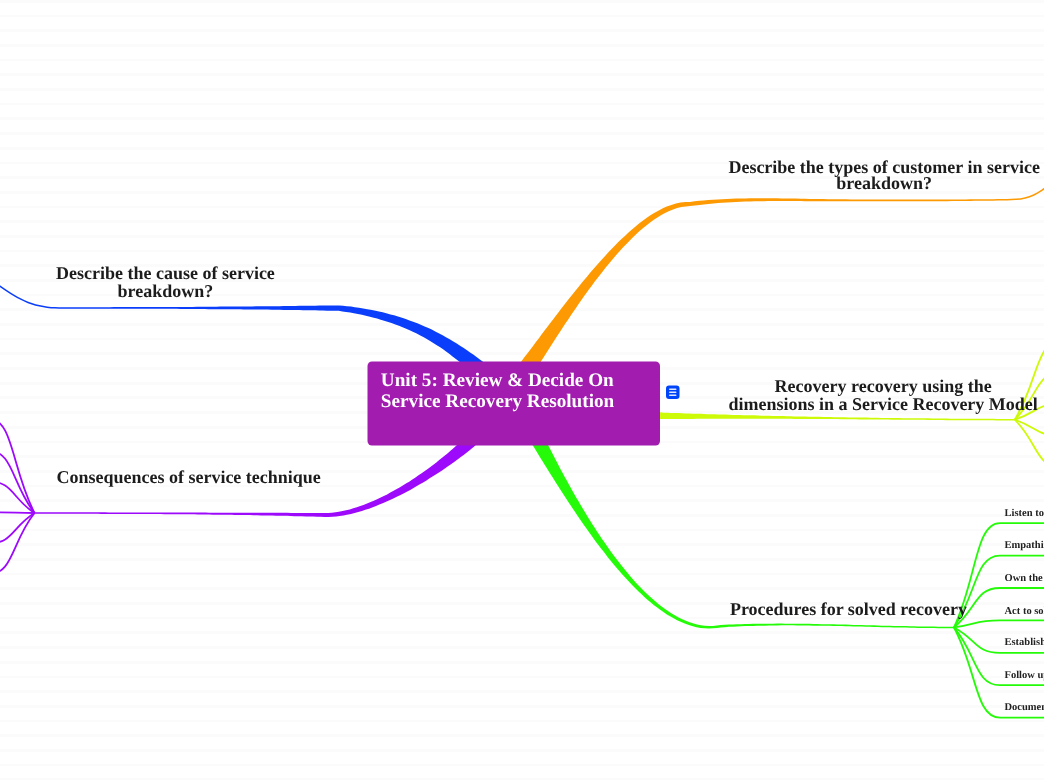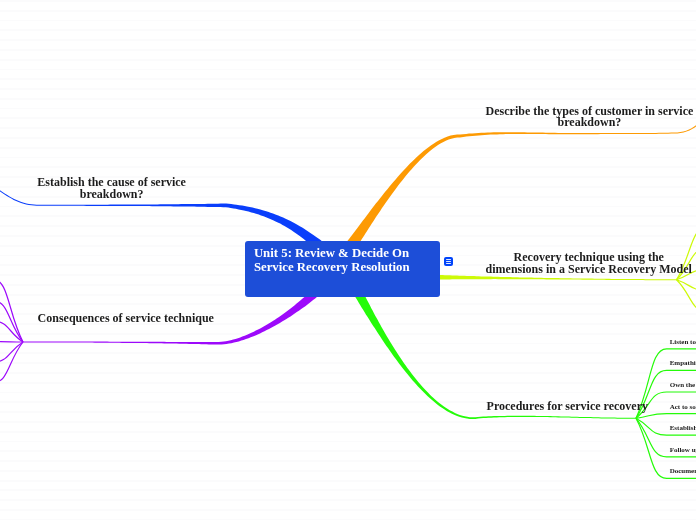--- a/index.html
+++ b/index.html
@@ -5,21 +5,21 @@
   html,body{margin:0;padding:0;}
   body{width:696px;height:520px;overflow:hidden;background:#fff;
        font-family:"Liberation Serif",serif;
        -webkit-font-smoothing:antialiased;}
   #stage{position:relative;width:696px;height:520px;overflow:hidden;background:#ffffff;}
   #stripes{position:absolute;inset:0;
      background:repeating-linear-gradient(to bottom,#fbfbfc 0px,#fbfbfc 1.8px,#ffffff 1.8px,#ffffff 9.79px);}
   svg.branches{position:absolute;left:0;top:0;width:696px;height:520px;}
   .blabel{position:absolute;color:#1c1c1c;font-weight:bold;font-size:12px;line-height:11.4px;white-space:nowrap;text-align:center;}
   .slabel{position:absolute;color:#222;font-weight:bold;font-size:7px;line-height:8px;white-space:nowrap;text-align:right;}
-  #node{position:absolute;left:245.2px;top:240.8px;width:195px;height:56px;background:#1d4ed8;
+  #node{position:absolute;left:245.2px;top:240.8px;width:195px;height:56px;background:#a21caf;
         border-radius:3px;}
   #node .t{position:absolute;left:8.7px;color:#fff;font-weight:bold;font-size:12.8px;line-height:13.9px;white-space:nowrap;}
   #noteicon{position:absolute;left:444px;top:256.7px;width:9.3px;height:9.3px;background:#0044fa;border-radius:2px;}
   #noteicon i{position:absolute;left:1.85px;width:5.4px;height:1.1px;background:#dfe8ff;border-radius:.55px;display:block;}
 </style>
 </head>
 <body>
 
 <div id="stage">
   <div id="stripes"></div>
@@ -44,33 +44,33 @@
     <path d="M676.5,279.8 C691.9,294.9 690.7,311.4 707.1,311.4 L712,311.4" fill="none" stroke="#cdfa07" stroke-width="1.2"></path>
     <path d="M23,342 C7.583,311.9 8.84,279 -7.65,279 L-18,279" fill="none" stroke="#9d09fb" stroke-width="1.2"></path>
     <path d="M23,342 C7.583,322.2 8.84,300.5 -7.65,300.5 L-18,300.5" fill="none" stroke="#9d09fb" stroke-width="1.2"></path>
     <path d="M23,342 C7.583,332 8.84,321 -7.65,321 L-18,321" fill="none" stroke="#9d09fb" stroke-width="1.2"></path>
     <path d="M23,342 C7.583,341.8 8.84,341.6 -7.65,341.6 L-18,341.6" fill="none" stroke="#9d09fb" stroke-width="1.2"></path>
     <path d="M23,342 C7.583,351.7 8.84,362.2 -7.65,362.2 L-18,362.2" fill="none" stroke="#9d09fb" stroke-width="1.2"></path>
     <path d="M23,342 C7.583,361.5 8.84,382.8 -7.65,382.8 L-18,382.8" fill="none" stroke="#9d09fb" stroke-width="1.2"></path>
   </svg>
 
   <div class="blabel" style="left:37.3px;top:177.2px">
-      <div>Establish the cause of service</div>
+      <div>Describe the cause of service</div>
       <div>breakdown?</div>
     </div>
   <div class="blabel" style="left:485.6px;top:105.6px">
       <div>Describe the types of customer in service</div>
       <div>breakdown?</div>
     </div>
   <div class="blabel" style="left:485.6px;top:252.4px">
-      <div>Recovery technique using the</div>
+      <div>Recovery recovery using the</div>
       <div>dimensions in a Service Recovery Model</div>
     </div>
   <div class="blabel" style="left:486.6px;top:401.1px">
-      <div>Procedures for service recovery</div>
+      <div>Procedures for solved recovery</div>
       <div></div>
     </div>
   <div class="blabel" style="left:37.6px;top:313.2px">
       <div>Consequences of service technique</div>
     </div>
   <div class="slabel" style="left:669.7px;top:337.8px">Listen to the customer</div>
   <div class="slabel" style="left:669.7px;top:359.4px">Empathize</div>
   <div class="slabel" style="left:669.7px;top:381px">Own the situation</div>
   <div class="slabel" style="left:669.7px;top:402.6px">Act to solve the problem</div>
   <div class="slabel" style="left:669.7px;top:424.2px">Establish rapport</div>

